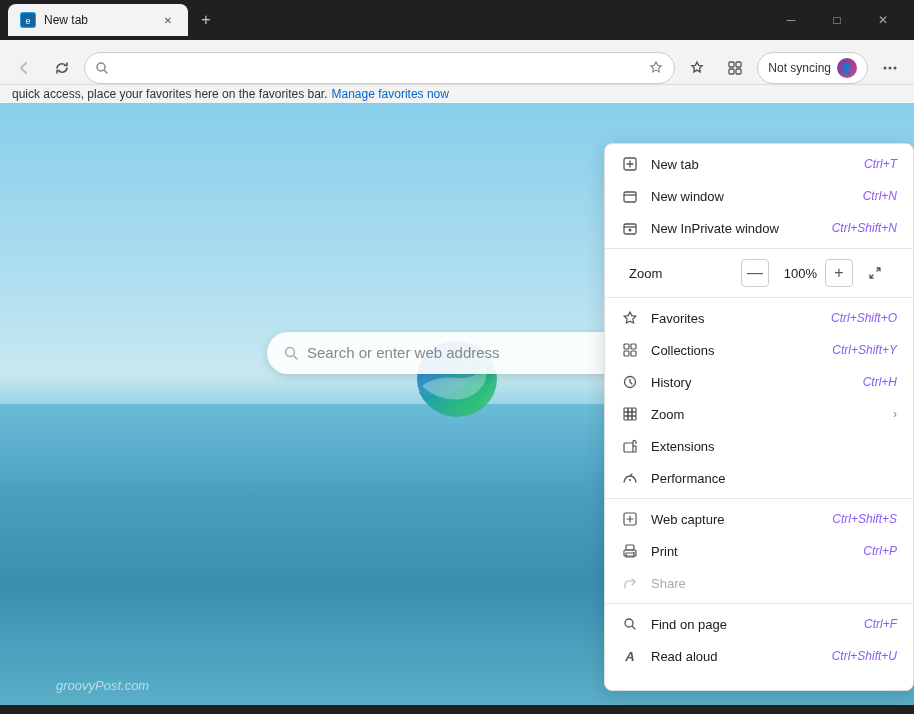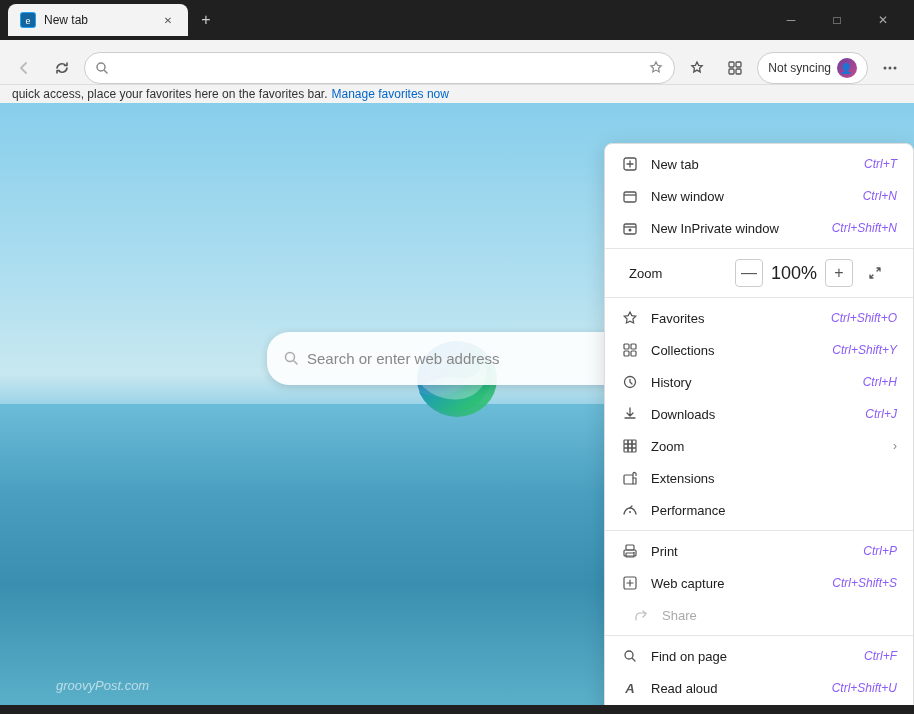--- a/index.html
+++ b/index.html
@@ -218,21 +218,21 @@
       width: 100%; height: 100%;
     }
 
     
     .page-search {
       position: absolute;
       top: 38%;
       left: 50%;
       transform: translateX(-50%);
       width: 380px;
-      height: 53px;
+      height: 42px;
       background: rgba(255,255,255,0.9);
       border-radius: 22px;
       display: flex;
       align-items: center;
       padding: 0 16px;
       gap: 8px;
       box-shadow: 0 2px 8px rgba(0,0,0,0.15);
     }
     .page-search-text {
       color: #888;
@@ -269,21 +269,20 @@
       padding: 7px 16px;
       font-size: 13px;
       color: #202020;
       cursor: pointer;
       gap: 12px;
       position: relative;
     }
     .menu-item.disabled {
       color: #aaa;
       cursor: default;
-      margin-left: 11px;
     }
     .menu-icon {
       width: 18px; height: 18px;
       display: flex; align-items: center; justify-content: center;
       color: #555;
       font-size: 14px;
       flex-shrink: 0;
     }
     .menu-label { flex: 1; }
     .menu-shortcut {
@@ -314,21 +313,21 @@
       width: 28px; height: 28px;
       display: flex; align-items: center; justify-content: center;
       border-radius: 4px;
       cursor: pointer;
       font-size: 16px;
       color: #555;
       border: 1px solid #ccc;
       background: white;
     }
     .zoom-value {
-      font-size: 18px;
+      font-size: 13px;
       min-width: 40px;
       text-align: right;
       color: #202020;
     }
     .zoom-expand {
       width: 28px; height: 28px;
       display: flex; align-items: center; justify-content: center;
       border-radius: 4px;
       cursor: pointer;
       color: #555;
@@ -523,30 +522,20 @@
       <span class="menu-icon">
         <svg width="16" height="16" viewBox="0 0 16 16" fill="none">
             <circle cx="8" cy="8" r="5.5" stroke="#555" stroke-width="1.3"></circle>
             <path d="M8 5.5V8l2 2" stroke="#555" stroke-width="1.3" stroke-linecap="round" stroke-linejoin="round"></path>
           </svg>
       </span>
       <span class="menu-label">History</span>
       <span class="menu-shortcut">Ctrl+H</span>
     </div>
 
-    <div class="menu-item">
-      <span class="menu-icon">
-        <svg width="16" height="16" viewBox="0 0 16 16" fill="none">
-            <path d="M8 2v8M5 7l3 3 3-3" stroke="#555" stroke-width="1.3" stroke-linecap="round" stroke-linejoin="round"></path>
-            <path d="M3 12h10" stroke="#555" stroke-width="1.3" stroke-linecap="round"></path>
-          </svg>
-      </span>
-      <span class="menu-label">Downloads</span>
-      <span class="menu-shortcut">Ctrl+J</span>
-    </div>
 
     <div class="menu-item">
       <span class="menu-icon">
         <svg width="16" height="16" viewBox="0 0 16 16" fill="none">
             <rect x="2" y="2" width="4" height="4" rx="0.8" stroke="#555" stroke-width="1.2"></rect>
             <rect x="6" y="2" width="4" height="4" rx="0.8" stroke="#555" stroke-width="1.2"></rect>
             <rect x="10" y="2" width="4" height="4" rx="0.8" stroke="#555" stroke-width="1.2"></rect>
             <rect x="2" y="6" width="4" height="4" rx="0.8" stroke="#555" stroke-width="1.2"></rect>
             <rect x="6" y="6" width="4" height="4" rx="0.8" stroke="#555" stroke-width="1.2"></rect>
             <rect x="10" y="6" width="4" height="4" rx="0.8" stroke="#555" stroke-width="1.2"></rect>
@@ -579,41 +568,41 @@
           </svg>
       </span>
       <span class="menu-label">Performance</span>
     </div>
 
     <div class="menu-divider"></div>
 
     <div class="menu-item">
       <span class="menu-icon">
         <svg width="16" height="16" viewBox="0 0 16 16" fill="none">
+            <rect x="2" y="2" width="12" height="12" rx="1.5" stroke="#555" stroke-width="1.2"></rect>
+            <path d="M5 8h6M8 5v6" stroke="#555" stroke-width="1.2" stroke-linecap="round"></path>
+          </svg>
+      </span>
+      <span class="menu-label">Web capture</span>
+      <span class="menu-shortcut">Ctrl+Shift+S</span>
+    </div>
+
+    <div class="menu-item">
+      <span class="menu-icon">
+        <svg width="16" height="16" viewBox="0 0 16 16" fill="none">
             <rect x="4" y="2" width="8" height="5" rx="1" stroke="#555" stroke-width="1.2"></rect>
             <rect x="2" y="7" width="12" height="6" rx="1" stroke="#555" stroke-width="1.2"></rect>
             <rect x="4" y="10" width="8" height="4" rx="0.5" stroke="#555" stroke-width="1.2"></rect>
             <circle cx="12" cy="9.5" r="0.8" fill="#555"></circle>
           </svg>
       </span>
       <span class="menu-label">Print</span>
       <span class="menu-shortcut">Ctrl+P</span>
     </div>
 
-    <div class="menu-item">
-      <span class="menu-icon">
-        <svg width="16" height="16" viewBox="0 0 16 16" fill="none">
-            <rect x="2" y="2" width="12" height="12" rx="1.5" stroke="#555" stroke-width="1.2"></rect>
-            <path d="M5 8h6M8 5v6" stroke="#555" stroke-width="1.2" stroke-linecap="round"></path>
-          </svg>
-      </span>
-      <span class="menu-label">Web capture</span>
-      <span class="menu-shortcut">Ctrl+Shift+S</span>
-    </div>
-
     <div class="menu-item disabled">
       <span class="menu-icon">
         <svg width="16" height="16" viewBox="0 0 16 16" fill="none">
             <path d="M10 4l3 3-3 3" stroke="#bbb" stroke-width="1.2" stroke-linecap="round" stroke-linejoin="round"></path>
             <path d="M3 13v-3a4 4 0 0 1 4-4h6" stroke="#bbb" stroke-width="1.2" stroke-linecap="round" stroke-linejoin="round"></path>
           </svg>
       </span>
       <span class="menu-label" style="color:#aaa">Share</span>
     </div>
 

